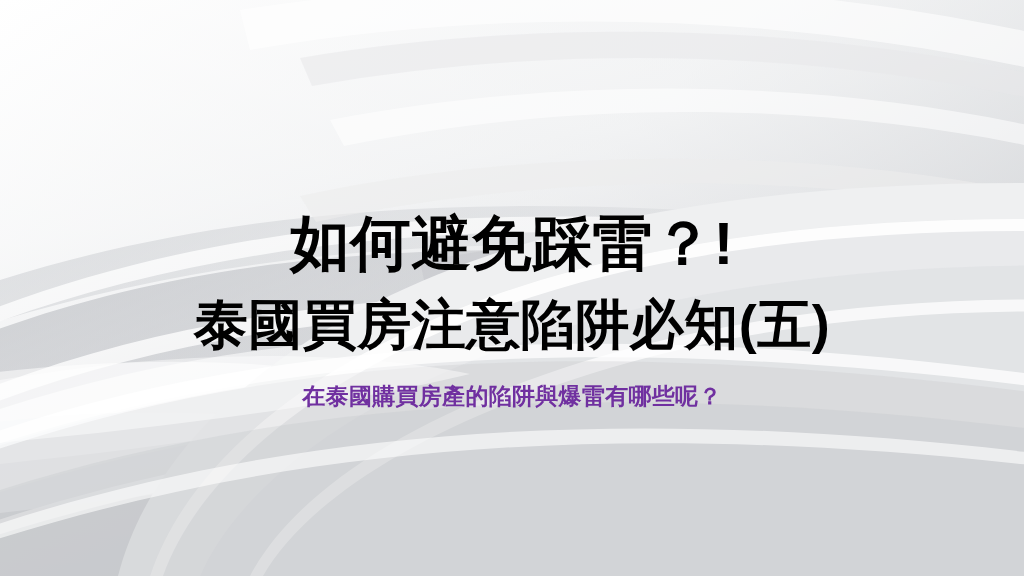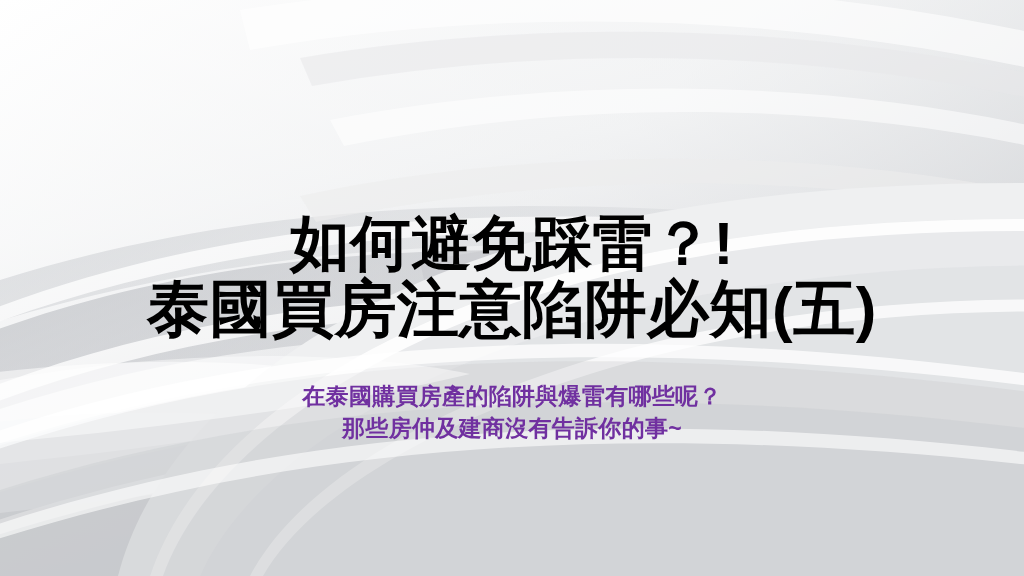--- a/index.html
+++ b/index.html
@@ -44,21 +44,21 @@
     text-align: center;
   }
   .title-line {
     color: #000000;
     font-weight: 700;
     letter-spacing: 0.5px;
     line-height: 1.06;
     white-space: nowrap;
   }
   .title-line-1 { font-size: 60px; }
-  .title-line-2 { font-size: 62px; margin-top: 0; }
+  .title-line-2 { font-size: 54px; margin-top: 20px; }
 
   .subtitle-block {
     position: absolute;
     left: 0;
     top: 381px;
     width: 1024px;
     text-align: center;
   }
   .subtitle-line {
     color: #7030a0;
@@ -197,17 +197,16 @@
 
   <div class="content">
 
     <div class="title-block">
       <div class="title-line title-line-1">如何避免踩雷？!</div>
       <div class="title-line title-line-2">泰國買房注意陷阱必知(五)</div>
     </div>
 
     <div class="subtitle-block">
       <div class="subtitle-line">在泰國購買房產的陷阱與爆雷有哪些呢？</div>
-      <div class="subtitle-line">那些房仲及建商沒有告訴你的事~</div>
     </div>
 
   </div>
 </div>
 
 </body></html>

